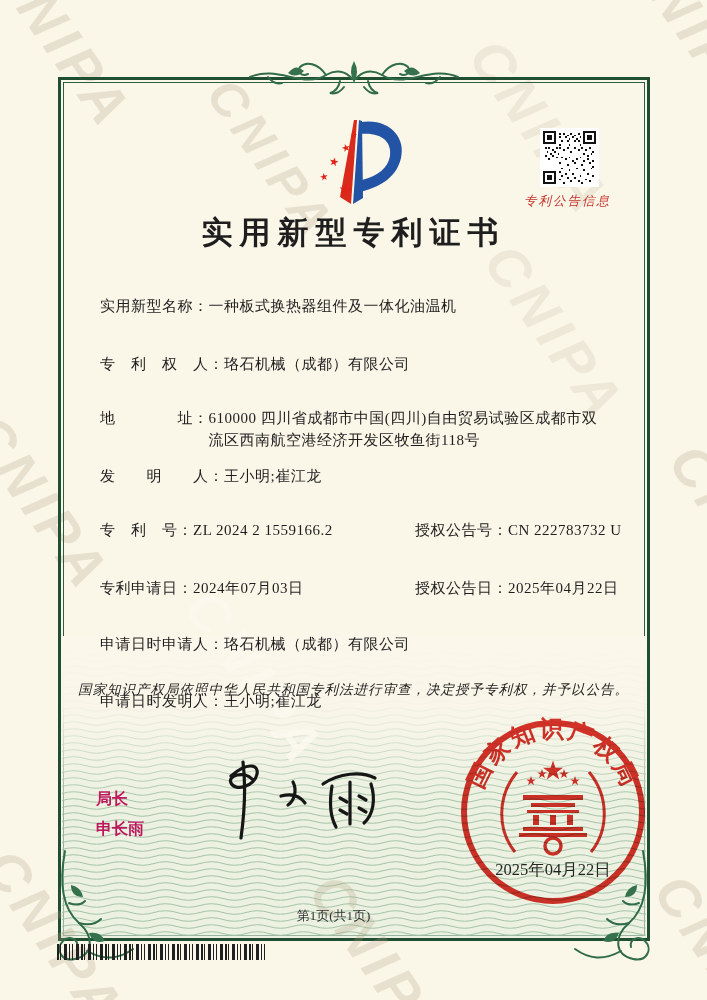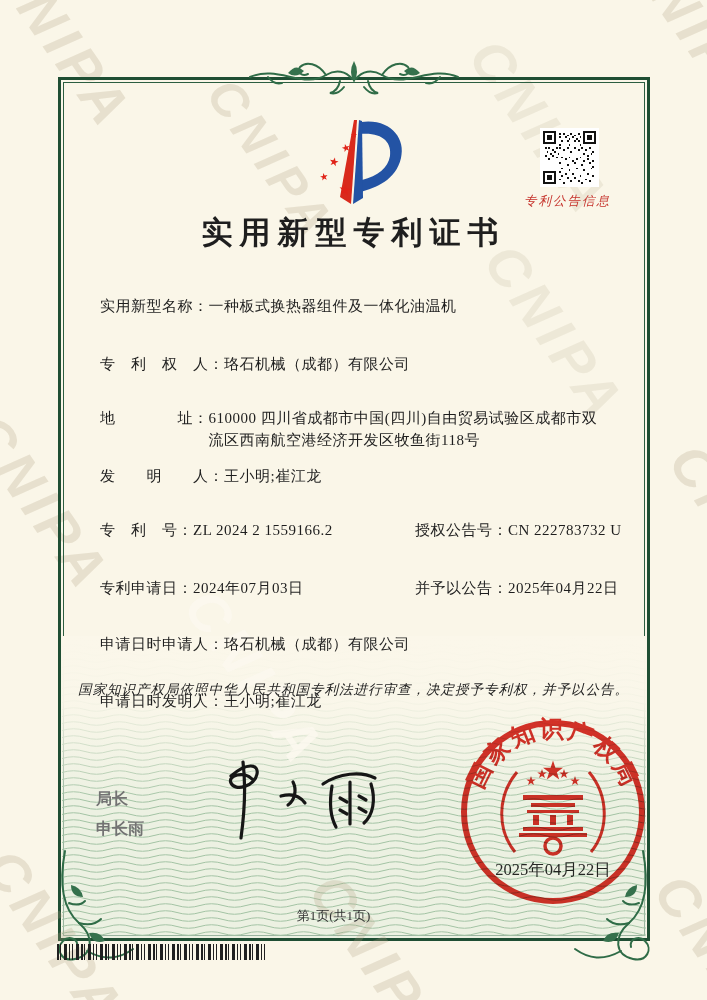--- a/index.html
+++ b/index.html
@@ -56,21 +56,21 @@
   .row-address{top:407px;} .row-address .val{ display:inline-block; width:402px; vertical-align:top; }
   .row-inventor{top:465px;}
   .row-patno{top:519px;} .row-grantno{left:415px; top:519px;}
   .row-filing{top:577px;} .row-grantdate{left:415px; top:577px;}
   .row-app-at{top:633px;} .row-inv-at{top:690px;}
   
   .statement{ position:absolute; left:70px; top:676px; width:567px; text-align:center;
     font-size:13.5px; font-style:italic; letter-spacing:1px; line-height:28px; color:#222;}
   
   .director{ position:absolute; left:96px; top:784px; font-size:16px; font-weight:bold;
-    font-family:"Liberation Sans","DejaVu Sans",sans-serif; line-height:30px; color:#737373;}
+    font-family:"Liberation Sans","DejaVu Sans",sans-serif; line-height:30px; color:#be185d;}
   .handwriting{ position:absolute; left:205px; top:756px; width:195px; height:88px; }
   .seal{ position:absolute; left:453px; top:712px; width:200px; height:200px;
     mix-blend-mode:multiply; opacity:0.95; }
   
   .page-footer{ position:absolute; left:0; top:907px; width:667px; text-align:center; font-size:13px; color:#333; }
   .barcode{ position:absolute; left:57px; top:944px; width:209px; height:16px;
     background:repeating-linear-gradient(90deg,
       #202020 0 2px, transparent 2px 3px,
       #202020 3px 4px, transparent 4px 7px,
       #202020 7px 10px, transparent 10px 12px,
@@ -211,21 +211,21 @@
   <div class="row row-patno">
     <span class="lab">专　利　号：</span><span class="val">ZL 2024 2 1559166.2</span>
   </div>
   <div class="row row-grantno">
     <span class="lab">授权公告号：</span><span class="val">CN 222783732 U</span>
   </div>
   <div class="row row-filing">
     <span class="lab">专利申请日：</span><span class="val">2024年07月03日</span>
   </div>
   <div class="row row-grantdate">
-    <span class="lab">并予以公告：</span><span class="val">2025年04月22日</span>
+    <span class="lab">授权公告日：</span><span class="val">2025年04月22日</span>
   </div>
   <div class="row row-app-at">
     <span class="lab">申请日时申请人：</span><span class="val">珞石机械（成都）有限公司</span>
   </div>
   <div class="row row-inv-at">
     <span class="lab">申请日时发明人：</span><span class="val">王小明;崔江龙</span>
   </div>
 
   <div class="statement">
     <div>国家知识产权局依照中华人民共和国专利法进行审查，决定授予专利权，并予以公告。</div>

